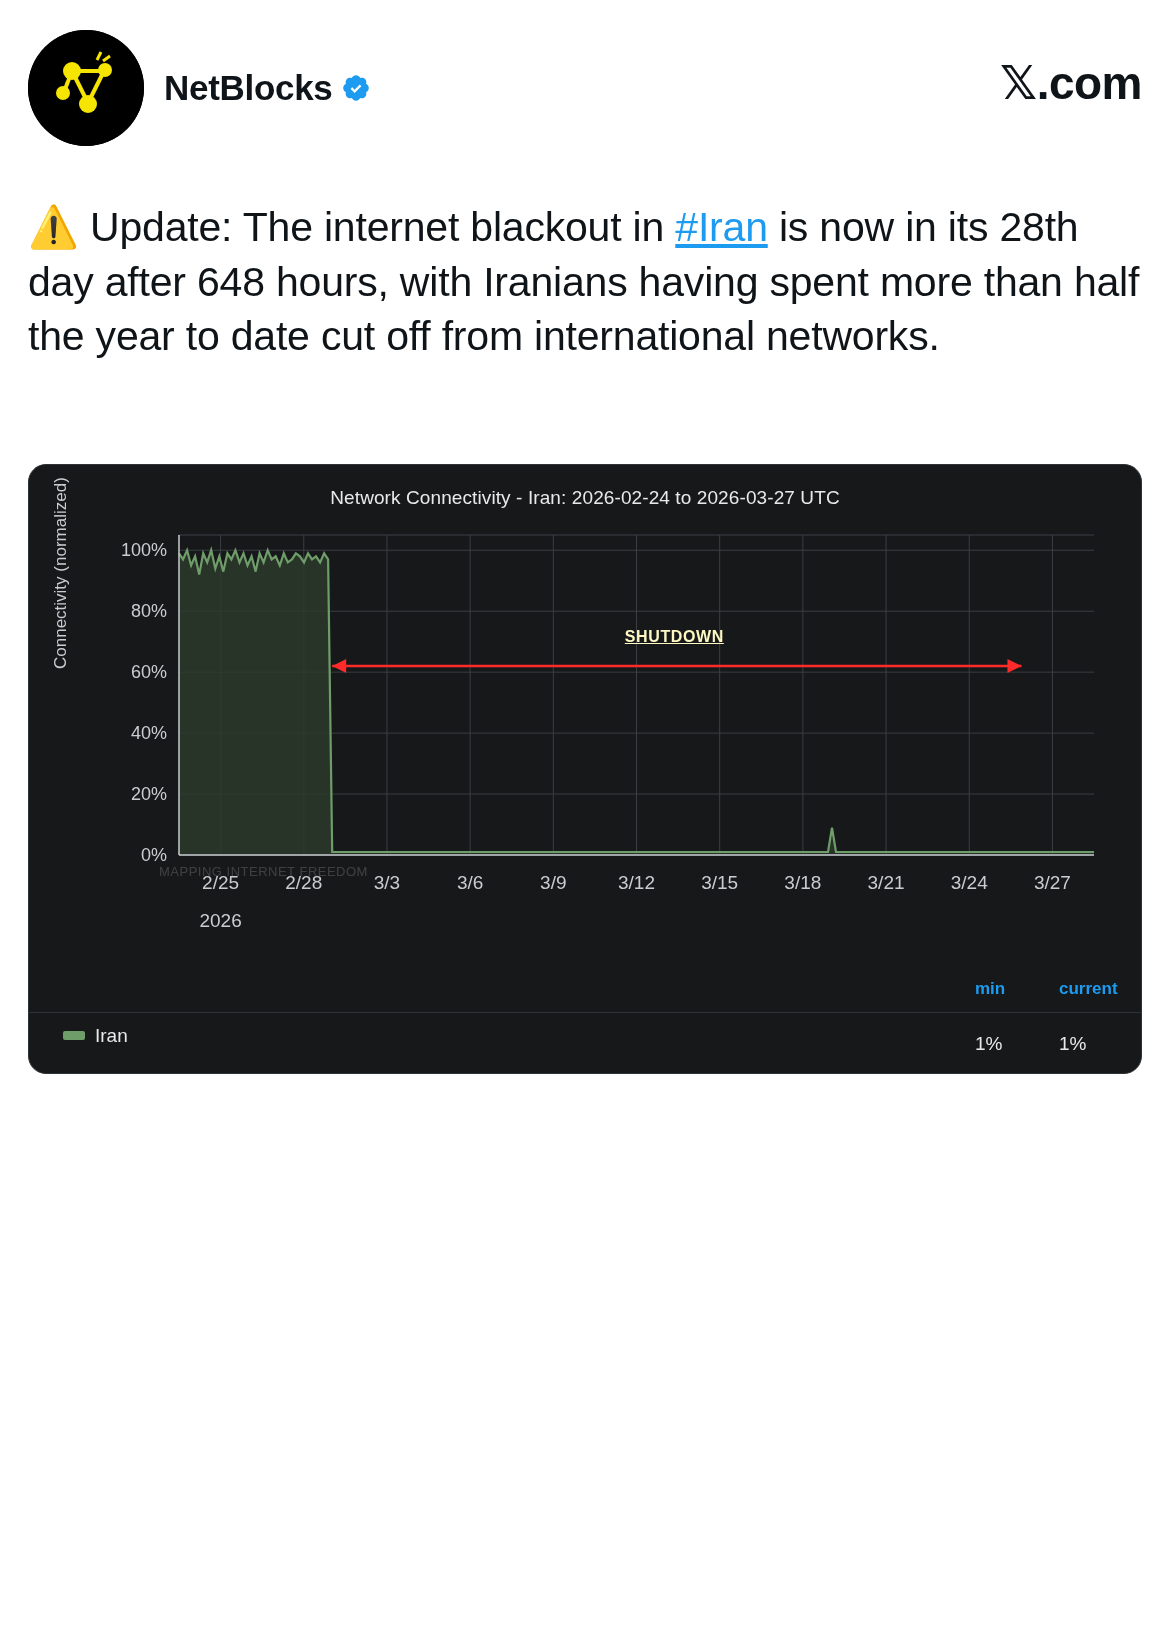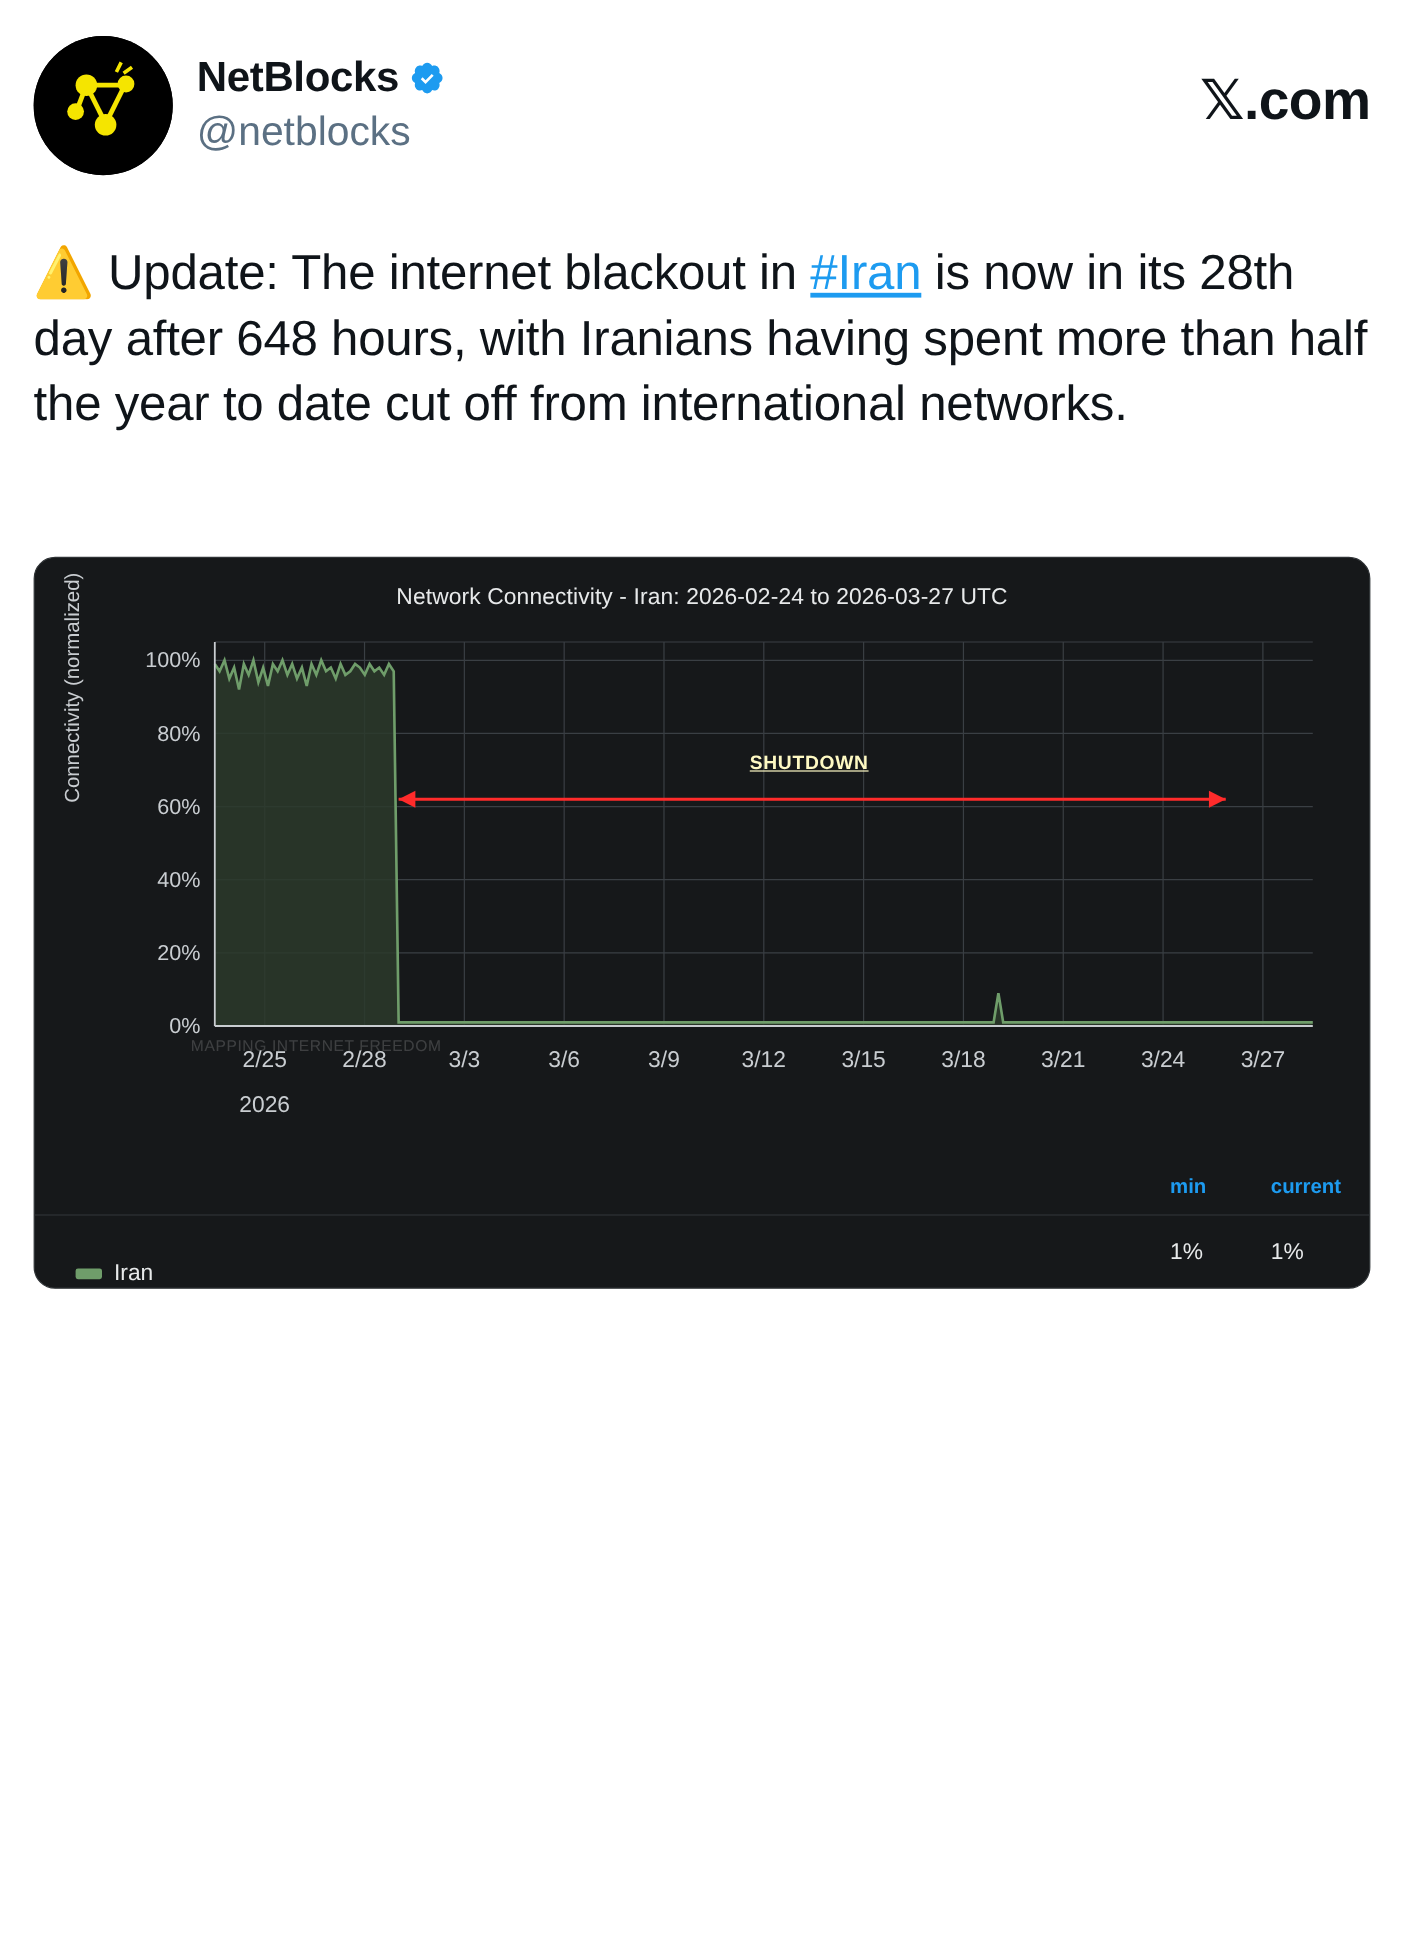--- a/index.html
+++ b/index.html
@@ -155,21 +155,21 @@
     position: absolute;
     left: 0;
     right: 0;
     bottom: 60px;
     height: 1px;
     background: #2f3336;
   }
   .legend {
     position: absolute;
     left: 34px;
-    bottom: 0;
+    bottom: 26px;
     display: flex;
     align-items: center;
     gap: 10px;
     color: #e7e9ea;
     font-size: 19px;
   }
   .legend-swatch {
     width: 22px;
     height: 9px;
     border-radius: 2px;
@@ -231,21 +231,20 @@
         </svg>
       </div>
       <div class="names">
         <div class="display-row">
           <span class="display-name">NetBlocks</span>
           <svg class="verified" viewBox="0 0 24 24">
             <path fill="#1d9bf0" d="M22.25 12c0-1.43-.88-2.67-2.19-3.34.46-1.39.2-2.9-.81-3.91s-2.52-1.27-3.91-.81C14.67 2.63 13.43 1.75 12 1.75s-2.67.88-3.34 2.19c-1.39-.46-2.9-.2-3.91.81s-1.27 2.52-.81 3.91C2.63 9.33 1.75 10.57 1.75 12s.88 2.67 2.19 3.34c-.46 1.39-.2 2.9.81 3.91s2.52 1.27 3.91.81c.67 1.31 1.91 2.19 3.34 2.19s2.67-.88 3.34-2.19c1.39.46 2.9.2 3.91-.81s1.27-2.52.81-3.91c1.31-.67 2.19-1.91 2.19-3.34z"></path>
             <path fill="#fff" d="M10.9 15.96l-3.2-3.2 1.27-1.27 1.93 1.93 4.13-4.13 1.27 1.27-5.4 5.4z"></path>
           </svg>
         </div>
-        <div class="handle">@netblocks</div>
       </div>
     </div>
     <div class="xcom">
       <span class="xglyph">𝕏</span>
         <span>.com</span>
     </div>
   </div>
 
   <div class="tweet-body">
     <p>

